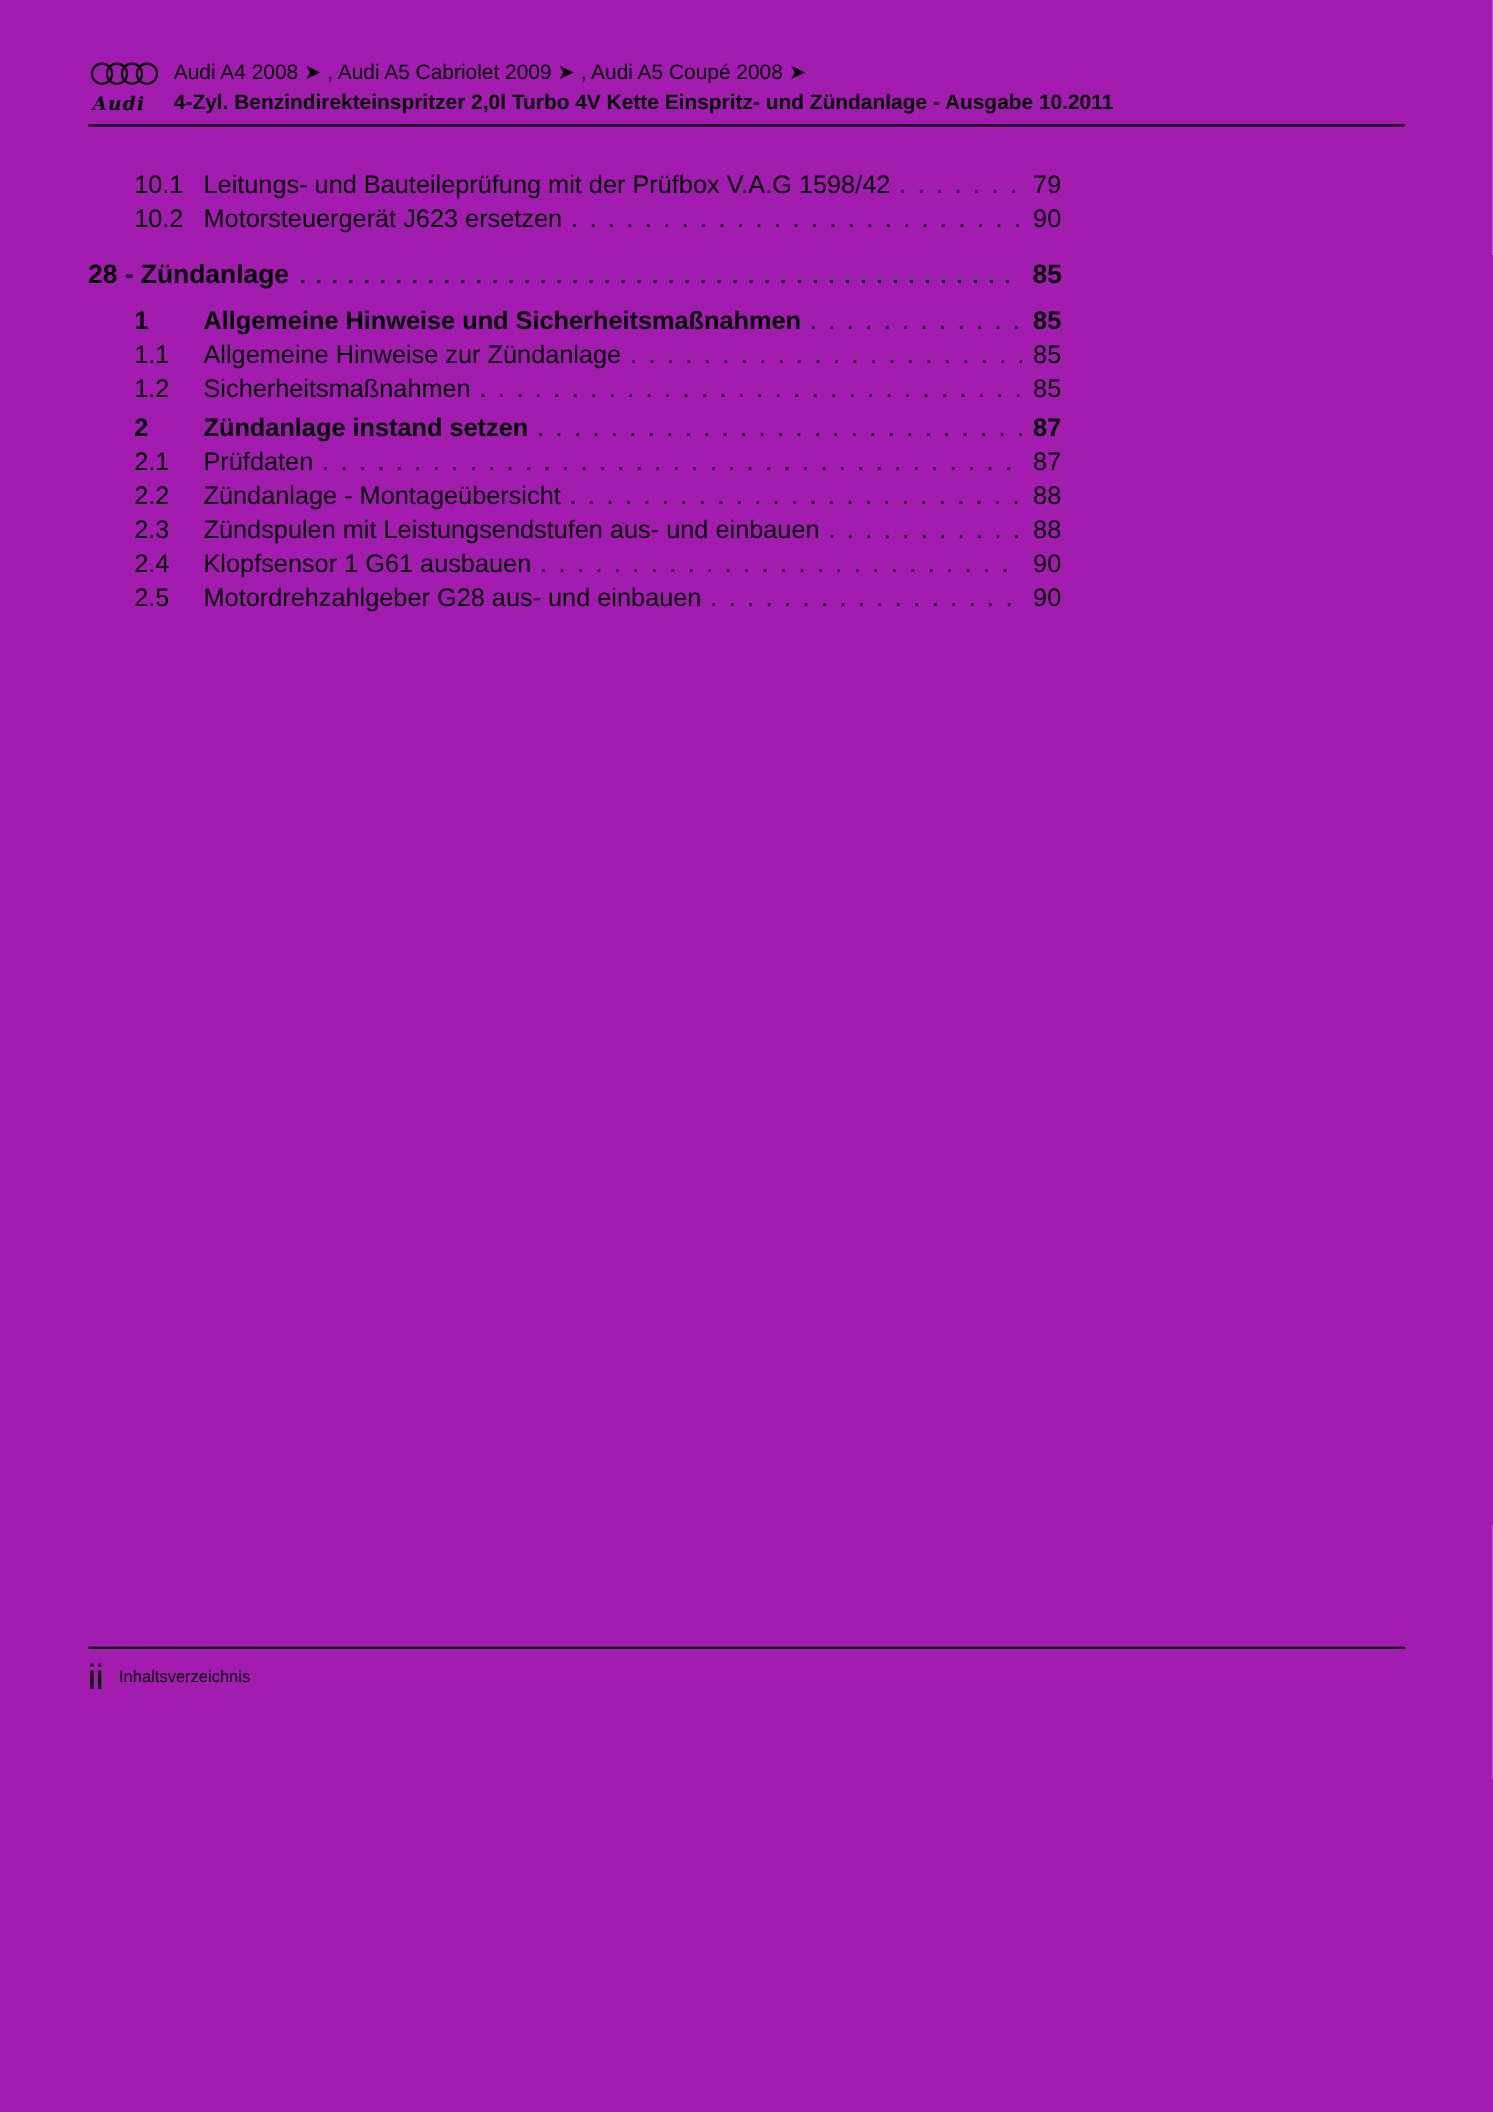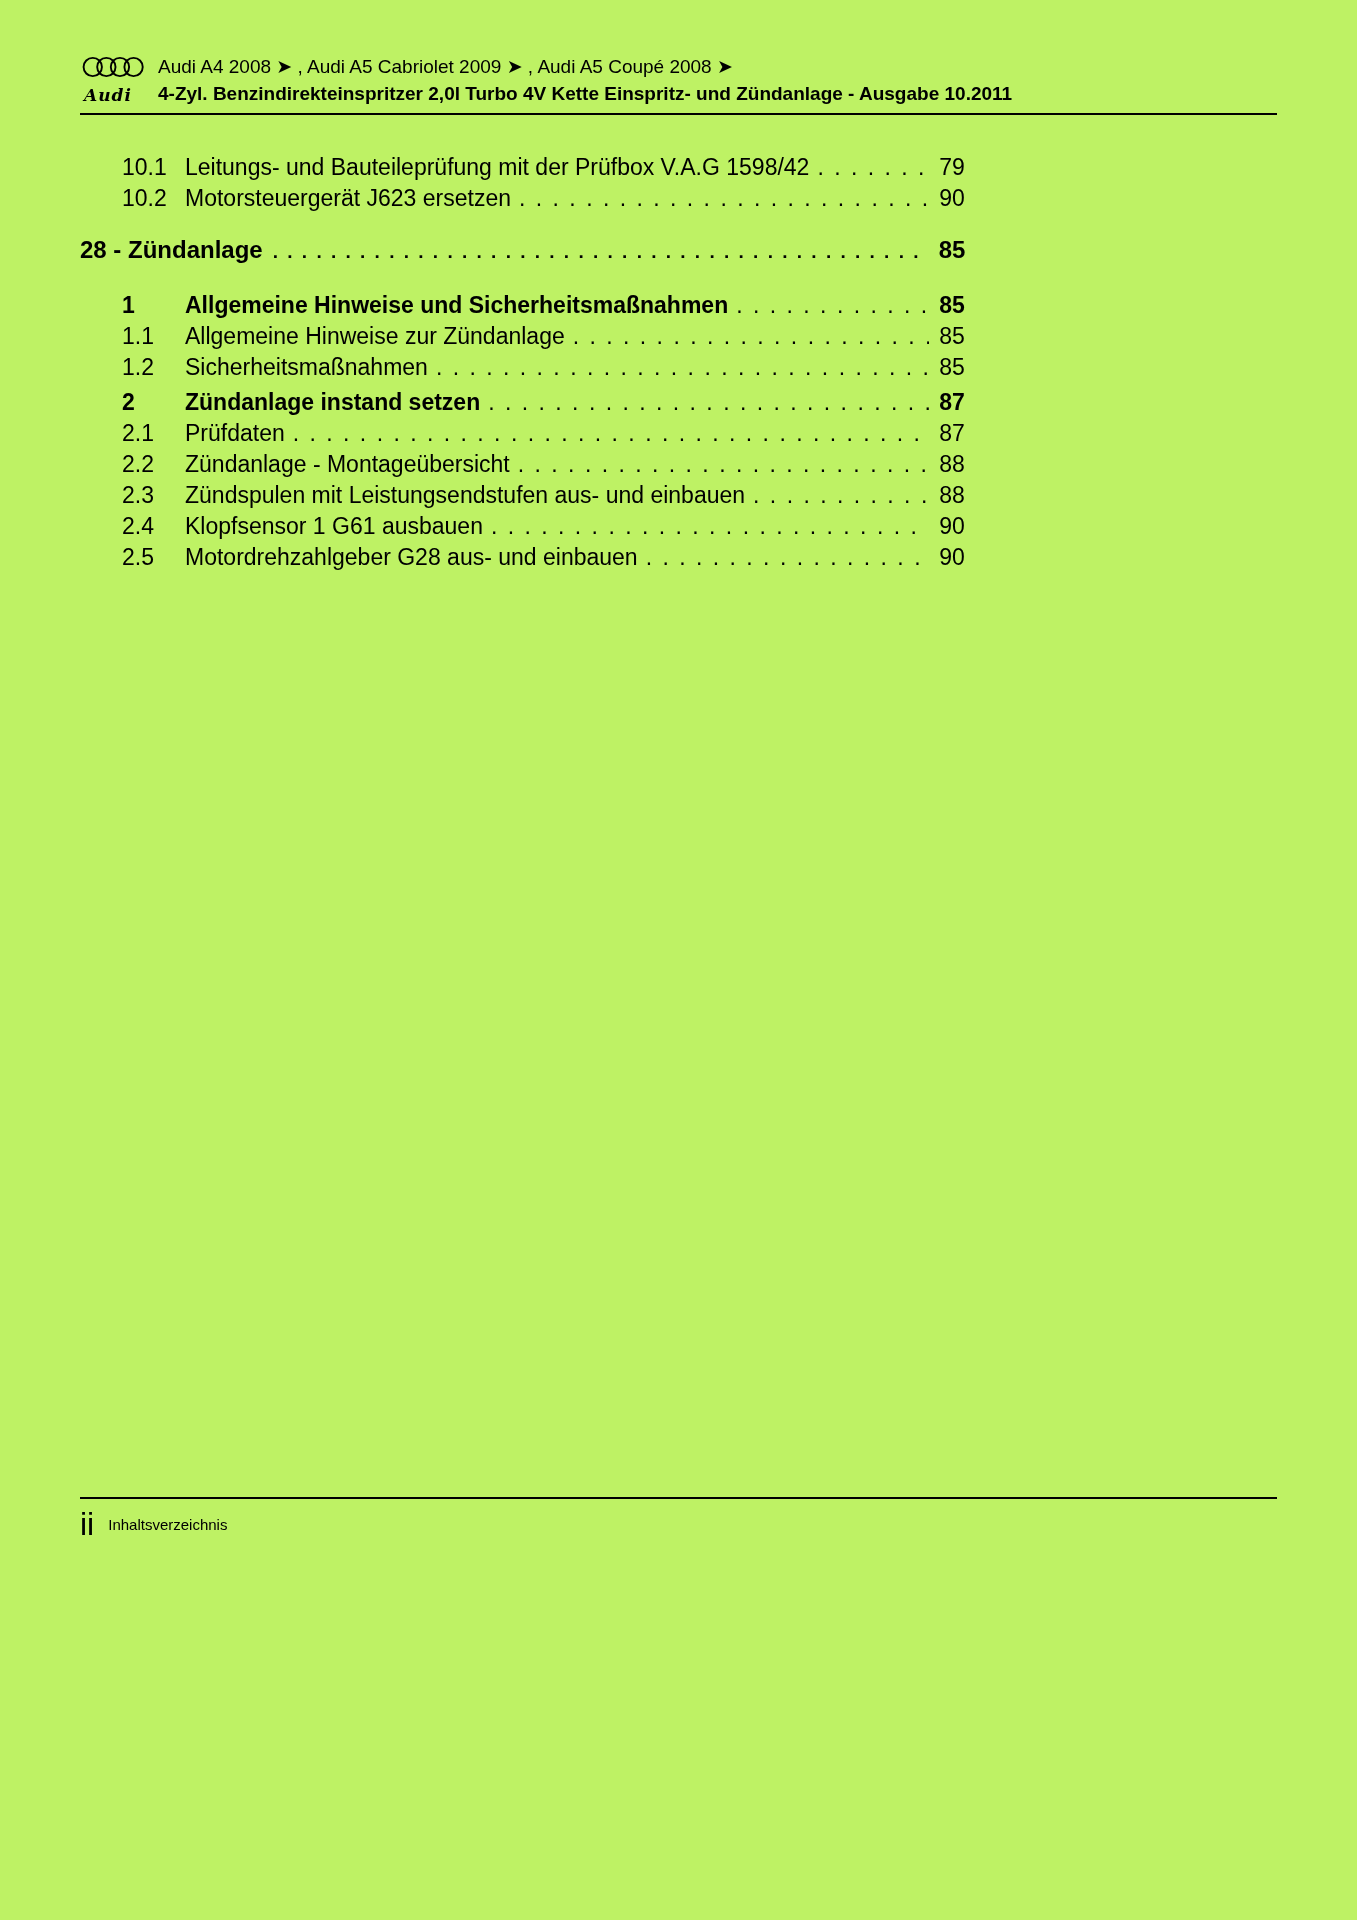--- a/index.html
+++ b/index.html
@@ -4,21 +4,21 @@
 <style>
   * { margin:0; padding:0; box-sizing:border-box; }
   html,body { background:#ffffff; }
   body {
     width:1357px; height:1920px;
     font-family:"Liberation Sans", sans-serif;
     color:#000;
     position:relative;
     overflow:hidden;
   }
-  .page { position:absolute; inset:0; background:#bef264; }
+  .page { position:absolute; inset:0; background:#a21caf; }
 
   
   .header {
     position:absolute; top:55px; left:80px; right:80px;
   }
   .header-grid {
     display:grid;
     grid-template-columns:72px 1fr;
     grid-template-rows:auto auto;
     column-gap:6px;
@@ -53,21 +53,21 @@
   .row .leader::after {
     content:". . . . . . . . . . . . . . . . . . . . . . . . . . . . . . . . . . . . . . . . . . . . . . . . . . . . . . . . . . . . . . . . . . . . . . . . . . . . . . . .";
   }
   .row .page-num { flex:none; width:46px; text-align:center; }
 
   .row.bold { margin-top:4px; }
   .row.bold .num, .row.bold .label, .row.bold .page-num { font-weight:bold; }
 
   .row.chapter {
     font-size:24px; font-weight:bold; line-height:34px;
-    margin-top:19px; margin-bottom:21px;
+    margin-top:19px; margin-bottom:7px;
   }
   .row.chapter .label { padding-right:10px; }
   .row.chapter .leader { font-size:19px; }
 
   
   .footer-rule {
     position:absolute; left:80px; right:80px; top:1497px;
     border-top:2px solid #000;
   }
   .footer-text {

